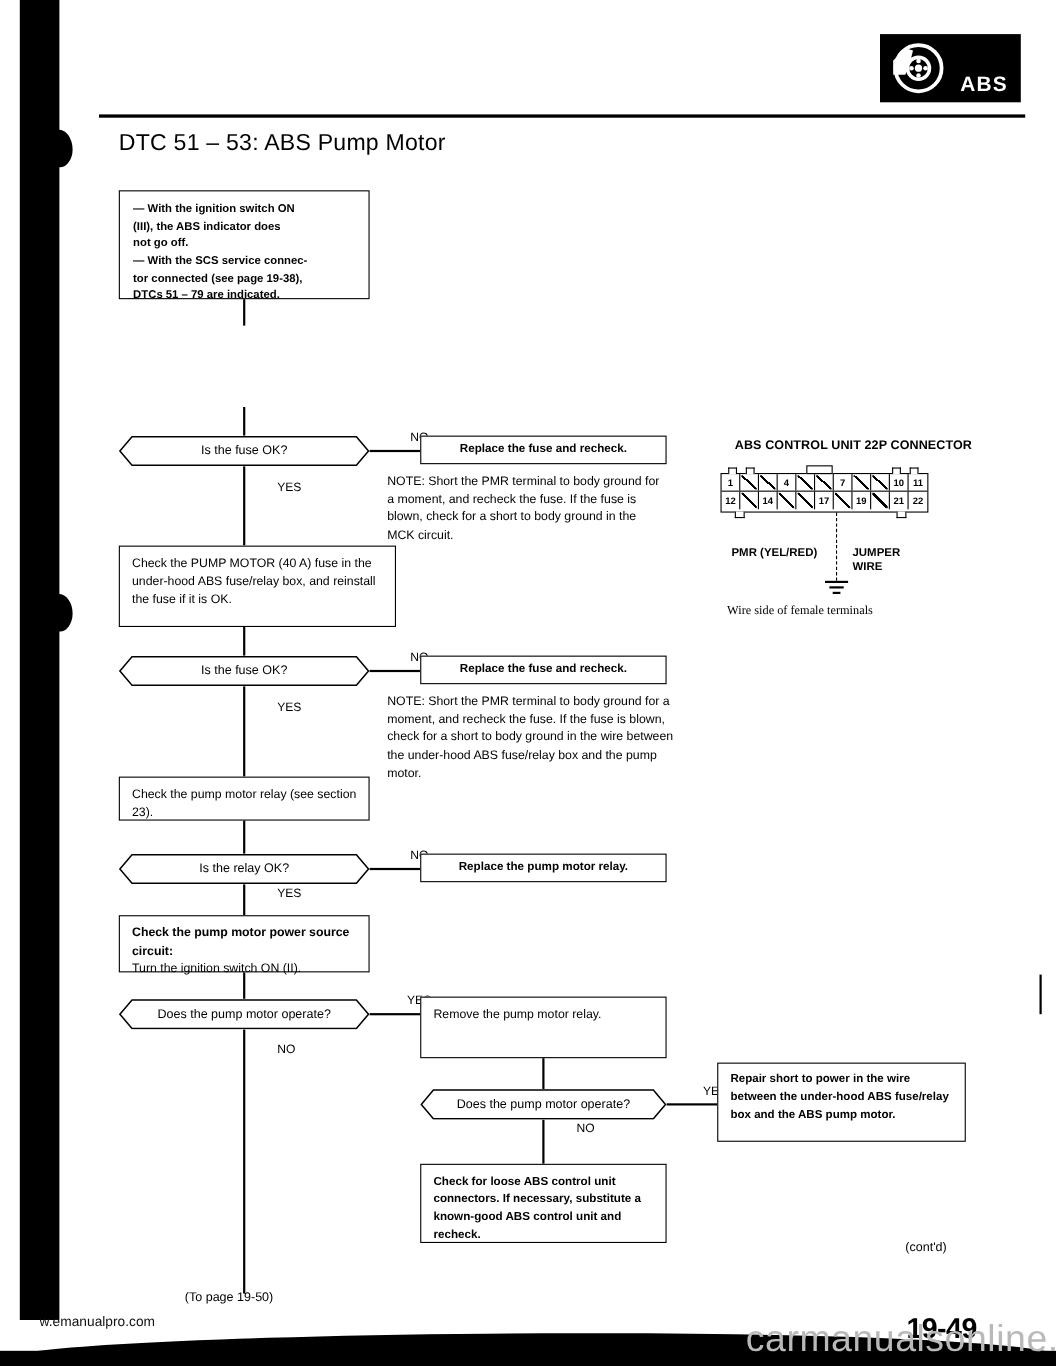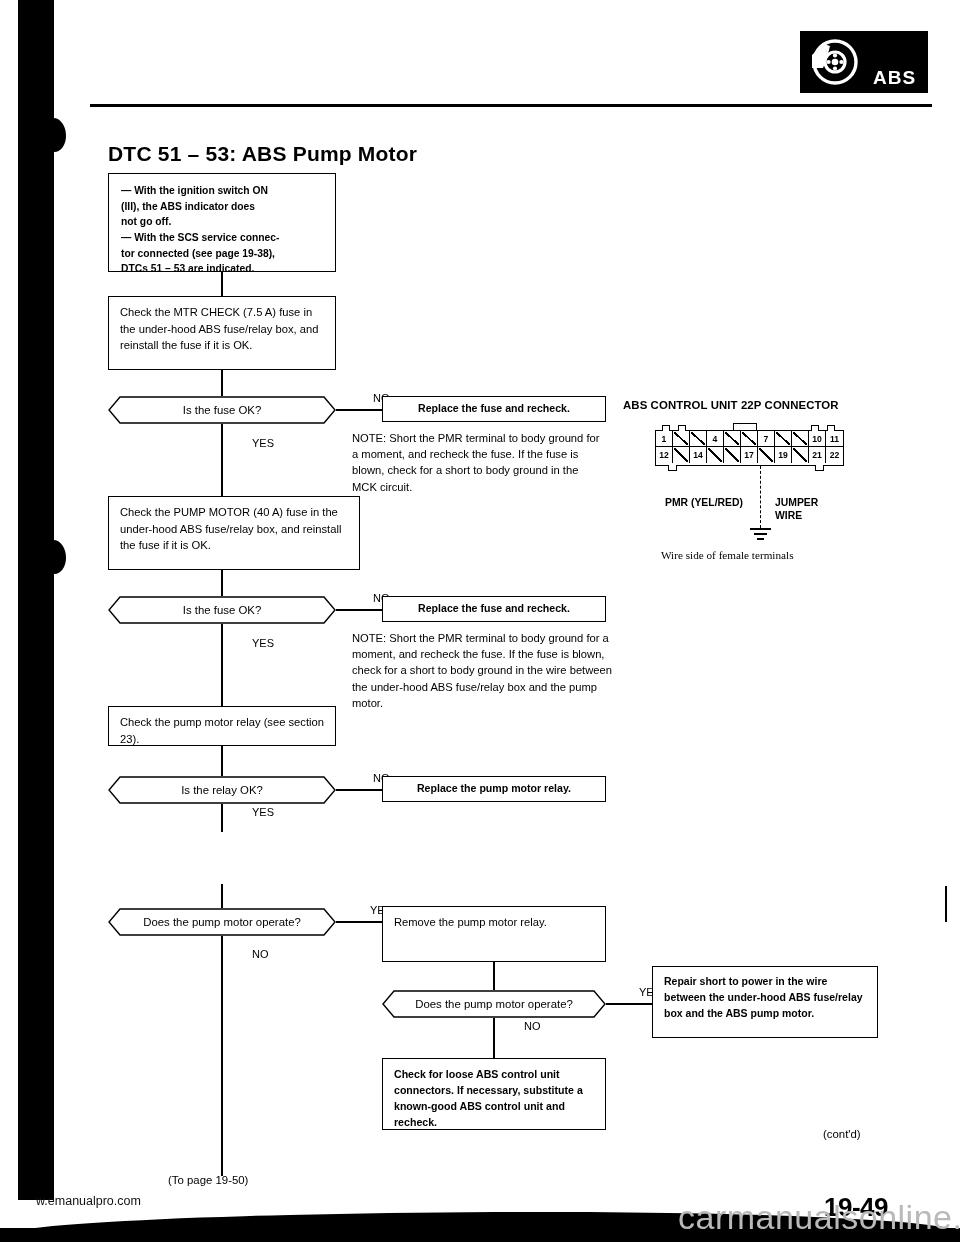--- a/index.html
+++ b/index.html
@@ -53,23 +53,22 @@
   }
   .abs-logo .rotor { width: 54px; height: 54px; position: relative; }
   .abs-logo .abs-text {
     color: #fff; font-weight: bold; font-size: 19px;
     letter-spacing: 1px; margin-left: 13px; padding-bottom: 4px;
     align-self: flex-end;
   }
 
   .page-title {
     position: absolute; left: 108px; top: 118px;
-    font-size: 21px; font-weight: bold; letter-spacing: 0.2px;
+    font-size: 21px; font-weight: normal; letter-spacing: 0.2px;
     color: #000;
-    margin-top: 24px;
   }
 
   
   .box {
     position: absolute;
     border: 1.6px solid #000;
     background: #fff;
     padding: 7px 9px 7px 11px;
     font-size: 11.2px;
     line-height: 1.48;
@@ -193,24 +192,23 @@
     <span class="abs-text">ABS</span>
   </div>
   <div class="hdr-rule"></div>
   <div class="page-title">DTC 51 – 53: ABS Pump Motor</div>
 
   <div class="box bold" style="left:108px; top:173px; width:228px; height:99px; padding:9px 8px 8px 12px; font-size:10.3px; line-height:1.52; white-space:pre-line;">—  With the ignition switch ON
      (III), the ABS indicator does
      not go off.
 —  With the SCS service connec-
      tor connected (see page 19-38),
-     DTCs 51 – 53 are indicated.</div>
+     DTCs 51 – 79 are indicated.</div>
   <div class="vline" style="left:221px; top:272px; height:24px;"></div>
 
-  <div class="box" style="left:108px; top:296px; width:228px; height:74px;">Check the MTR CHECK (7.5 A) fuse in the under-hood ABS fuse/relay box, and reinstall the fuse if it is OK.</div>
   <div class="vline" style="left:221px; top:370px; height:26px;"></div>
 
   <div class="hex-wrap" style="left:108px; top:396px; width:228px; height:28px;">
     <svg width="228" height="28" viewBox="0 0 228 28">
       <polygon points="12,1 216,1 227,14 216,27 12,27 1,14" fill="#fff" stroke="#000" stroke-width="1.4"></polygon>
     </svg>
     <span class="hex-label">Is the fuse OK?</span>
   </div>
   <div class="hline" style="left:336px; top:409px; width:46px;"></div>
   <div class="yn" style="left:353px; top:392px;">NO</div>
@@ -246,20 +244,24 @@
     </svg>
     <span class="hex-label">Is the relay OK?</span>
   </div>
   <div class="hline" style="left:336px; top:789px; width:46px;"></div>
   <div class="yn" style="left:353px; top:772px;">NO</div>
   <div class="yn" style="left:232px; top:806px;">YES</div>
   <div class="vline" style="left:221px; top:804px; height:28px;"></div>
 
   <div class="box result" style="left:382px; top:776px; width:224px; height:26px; font-size:10.6px;">Replace the pump motor relay.</div>
 
+  <div class="box" style="left:108px; top:832px; width:228px; height:52px;">
+    <div style="font-weight:bold;">Check the pump motor power source circuit:</div>
+    <div>Turn the ignition switch ON (II).</div>
+  </div>
   <div class="vline" style="left:221px; top:884px; height:24px;"></div>
 
   <div class="hex-wrap" style="left:108px; top:908px; width:228px; height:28px;">
     <svg width="228" height="28" viewBox="0 0 228 28">
       <polygon points="12,1 216,1 227,14 216,27 12,27 1,14" fill="#fff" stroke="#000" stroke-width="1.4"></polygon>
     </svg>
     <span class="hex-label">Does the pump motor operate?</span>
   </div>
   <div class="hline" style="left:336px; top:921px; width:46px;"></div>
   <div class="yn" style="left:350px; top:904px;">YES</div>
@@ -279,21 +281,21 @@
   </div>
   <div class="hline" style="left:606px; top:1003px; width:46px;"></div>
   <div class="yn" style="left:619px; top:986px;">YES</div>
   <div class="yn" style="left:504px; top:1020px;">NO</div>
   <div class="vline" style="left:493px; top:1018px; height:40px;"></div>
 
   <div class="box bold" style="left:652px; top:966px; width:226px; height:72px; font-size:10.5px; line-height:1.5;">Repair short to power in the wire between the under-hood ABS fuse/relay box and the ABS pump motor.</div>
 
   <div class="box bold" style="left:382px; top:1058px; width:224px; height:72px; font-size:10.6px; line-height:1.52;">Check for loose ABS control unit connectors. If necessary, substitute a known-good ABS control unit and recheck.</div>
 
-  <div class="conn-title" style="left:623px; top:399px;">ABS CONTROL UNIT 22P CONNECTOR</div>
+  <div class="conn-title" style="left:668px; top:399px;">ABS CONTROL UNIT 22P CONNECTOR</div>
 
   <div class="conn-body" style="left:655px; top:430px; width:189px; height:36px;">
     <div class="conn-row top">
       <div class="conn-cell">1</div>
       <div class="conn-cell blank"></div>
       <div class="conn-cell blank"></div>
       <div class="conn-cell">4</div>
       <div class="conn-cell blank"></div>
       <div class="conn-cell blank"></div>
       <div class="conn-cell">7</div>

